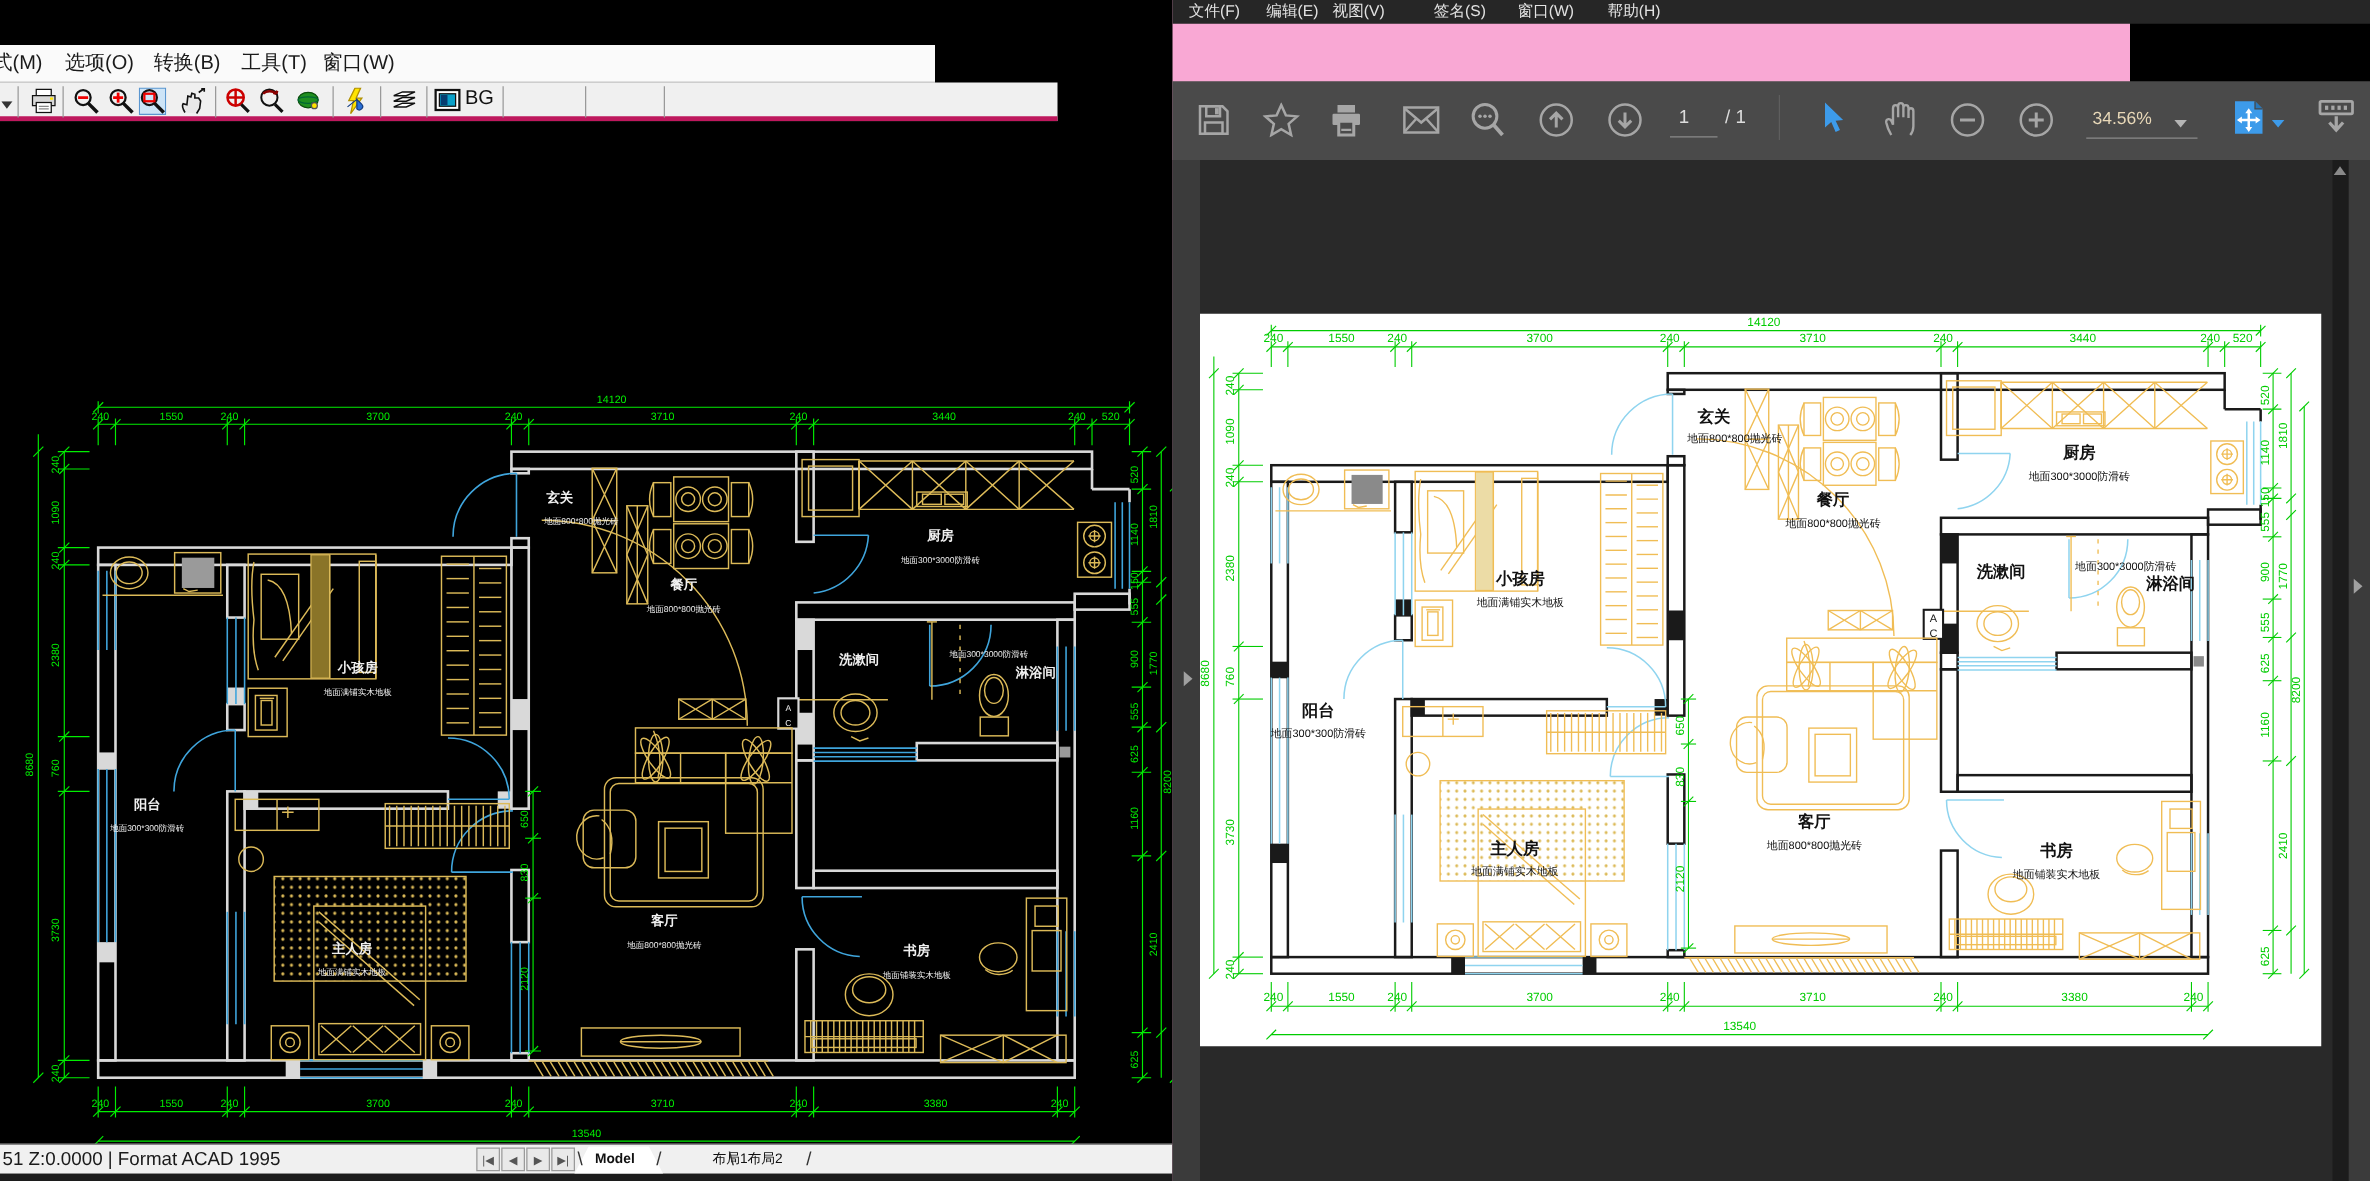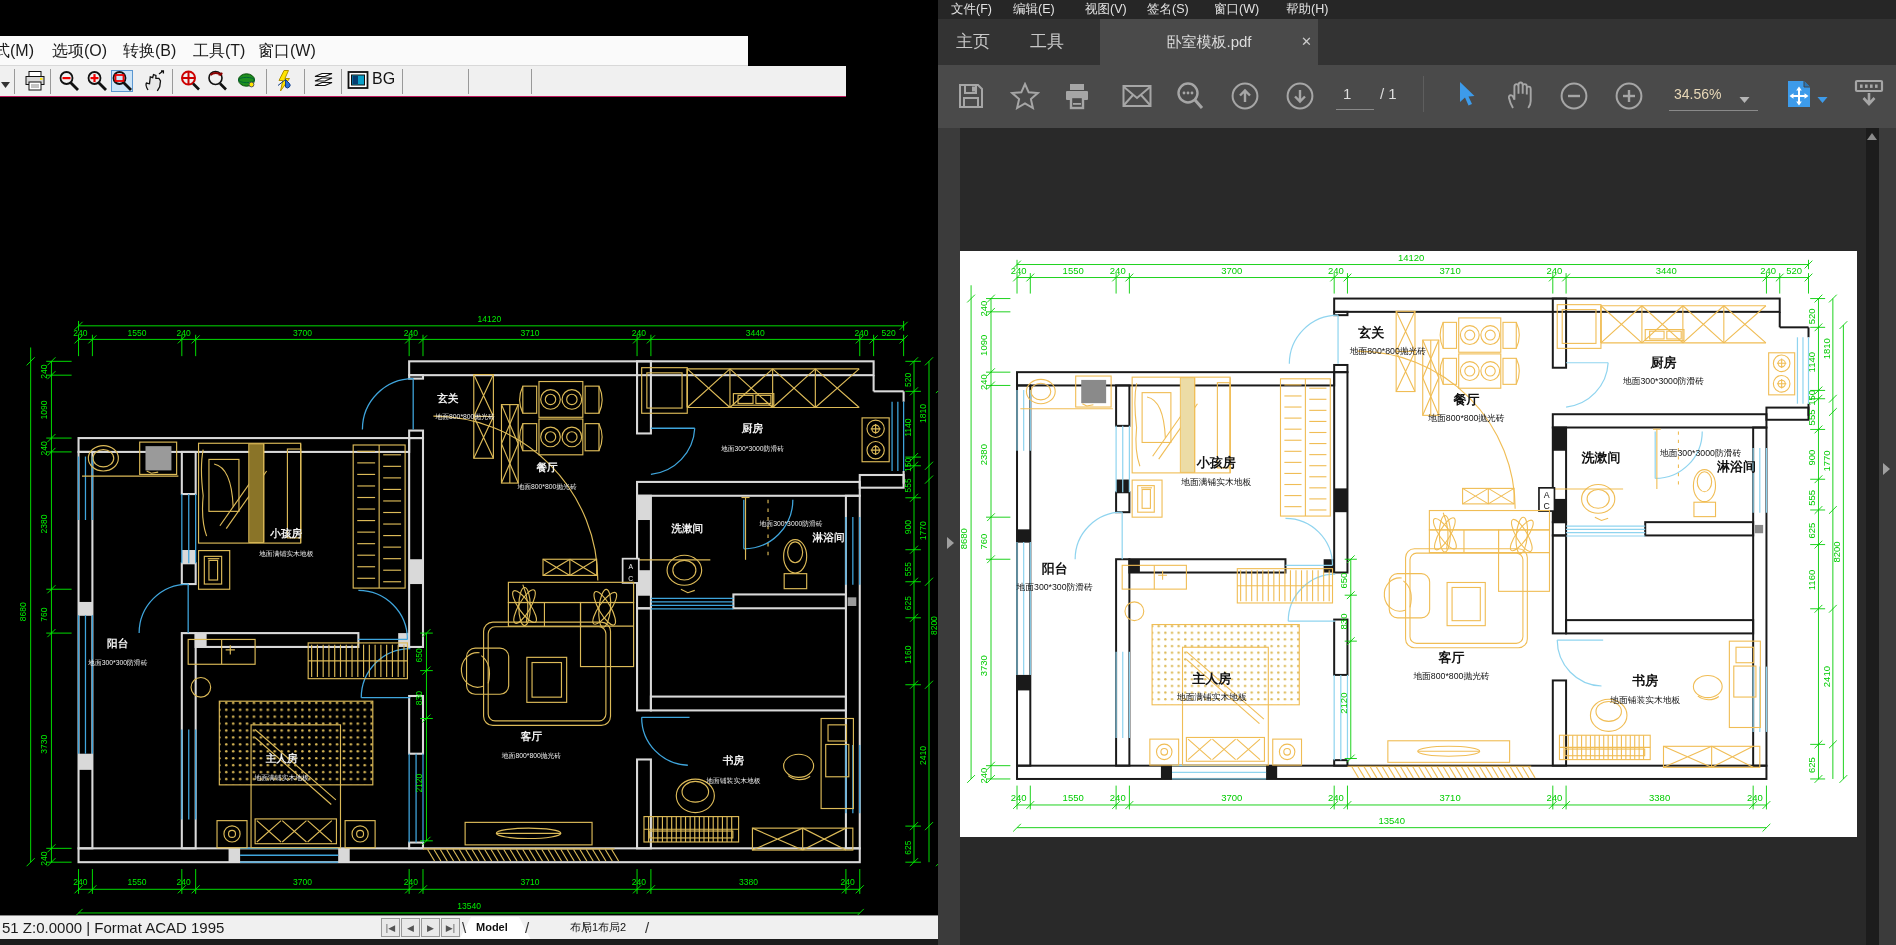--- a/index.html
+++ b/index.html
@@ -7,21 +7,21 @@
 #root{position:relative;width:1896px;height:945px}
 
 #cad{left:0;top:0;width:938px;height:945px;background:#000}
 #cadtitle{left:0;top:0;width:938px;height:36px;background:#f0f0f0;color:#636363;
  font-size:16.5px;line-height:34px;padding-left:1px;white-space:nowrap;letter-spacing:-0.2px}
 #cadmin{right:14px;top:2px;color:#333;font-size:16px}
 #cadmenu{left:0;top:36px;width:748px;height:30px;background:#fafafa;color:#1a1a1a;
  font-size:16px;line-height:29px;border-bottom:1px solid #d8d8d8}
 #cadmenu span{position:absolute;top:0}
 #cadtool{left:0;top:66px;width:846px;height:31px;background:#f0f0f0;
- border-bottom:1px solid #be185d}
+ border-bottom:4px solid #be185d}
 #cadtool .it{position:absolute;top:4px;height:24px}
 .sep{position:absolute;top:3px;width:1px;height:25px;background:#999}
 #cadcanvas{left:0;top:97px;width:938px;height:818px;background:#000;overflow:hidden}
 #cadstatus{left:0;top:915px;width:938px;height:24px;background:#f0f0f0;
  border-top:1px solid #888;color:#1a1a1a;font-size:15px;line-height:23px}
 #cadbottom{left:0;top:939px;width:938px;height:6px;background:#1c1c1c}
 .navb{position:absolute;top:2px;width:19px;height:19px;background:#e9e9e9;
  border:1px solid #9a9a9a;color:#555;font-size:9px;text-align:center;line-height:18px}
 .mtab{position:absolute;top:0;height:23px;font-size:11px;line-height:22px;color:#111}
 
@@ -669,30 +669,25 @@
    <span class="mtab" style="left:598px">布局2</span>
    <span class="abs" style="left:645px;top:0;font-size:15px;color:#333">/</span>
  </div>
  <div id="cadbottom" class="abs"></div>
 </div>
 
 <div id="pdf" class="abs">
  <div id="pdfmenu" class="abs">
    <span style="left:13px">文件(F)</span>
         <span style="left:75px">编辑(E)</span>
-   <span style="left:147px">视图(V)</span>
+   <span style="left:128px">视图(V)</span>
         <span style="left:209px">签名(S)</span>
    <span style="left:276px">窗口(W)</span>
         <span style="left:348px">帮助(H)</span>
       </div>
- <div id="pdftabs" class="abs">
-   <span class="htab" style="left:18px">主页</span>
-   <span class="htab" style="left:92px">工具</span>
-   <div id="atab">卧室模板.pdf<span id="atabx" class="abs">✕</span></div>
- </div>
  <div id="pdftool" class="abs">
         <div class="ic" style="left:19px;top:17px"><svg width="28" height="28" viewBox="0 0 28 28">
             <path d="M3,3 h18 l4,4 v18 h-22 Z" fill="none" stroke="#a6a6a6" stroke-width="2"></path>
             <rect x="8" y="3" width="11" height="8" fill="none" stroke="#a6a6a6" stroke-width="2"></rect>
             <rect x="15" y="4.5" width="3" height="5" fill="#a6a6a6"></rect>
             <rect x="7" y="16" width="14" height="9" fill="none" stroke="#a6a6a6" stroke-width="2"></rect>
           </svg></div>
         <div class="ic" style="left:72px;top:17px"><svg width="30" height="28" viewBox="0 0 30 28">
             <path d="M15,2 l3.7,8.3 9,0.8 -6.8,6 2,8.9 -7.9,-4.7 -7.9,4.7 2,-8.9 -6.8,-6 9,-0.8 Z" fill="none" stroke="#a6a6a6" stroke-width="2"></path>
           </svg></div>

